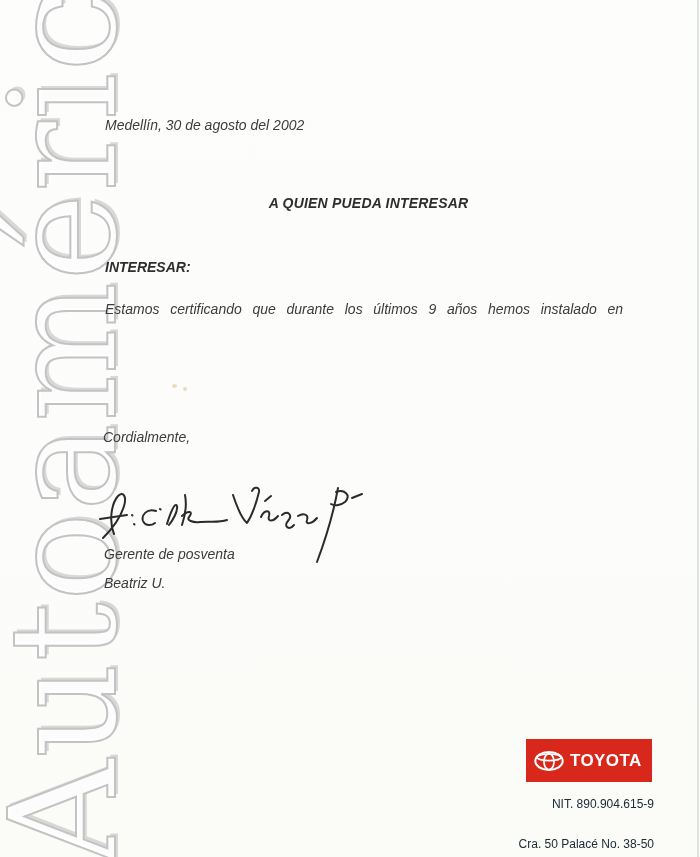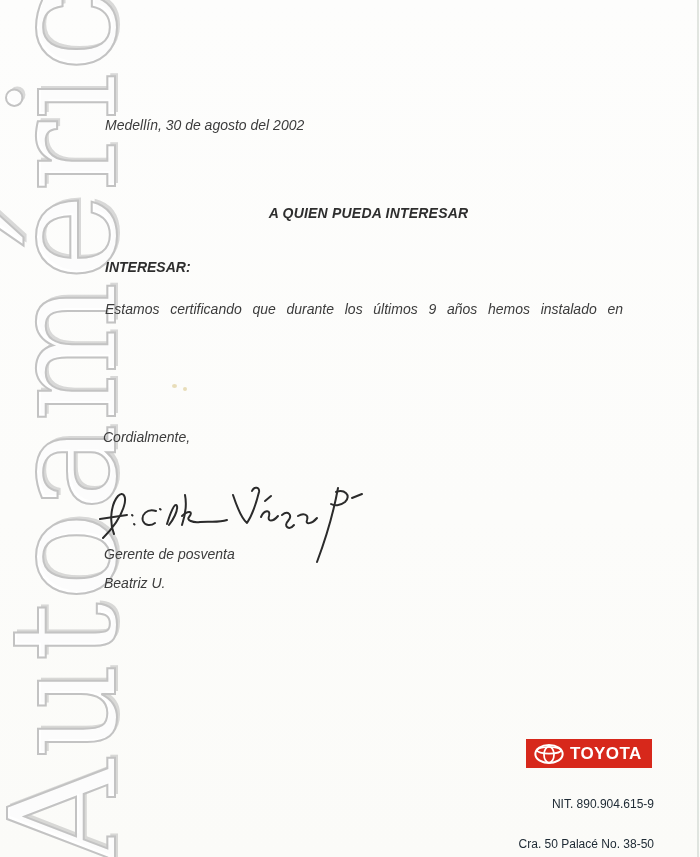--- a/index.html
+++ b/index.html
@@ -49,21 +49,21 @@
     white-space: nowrap;
     color: rgba(255,255,255,.92);
     -webkit-text-stroke: 2px #c3c3c3;
     text-shadow: 3px 3px 0 rgba(168,168,168,.42);
     pointer-events: none;
   }
   
   .txt { position: absolute; color: #3c3c3c; font-size: 14px; font-style: italic; }
   .date-line { left: 105px; top: 117px; }
   .heading {
-    left: 0; top: 205px; width: 692px;
+    left: 0; top: 195px; width: 692px;
     text-align: center;
     font-weight: bold;
     color: #2e2e2e;
     letter-spacing: .2px;
     padding-left: 45px;
   }
   .ref-row { left: 105px; top: 259px; display: flex; width: 520px; }
   .ref-label { font-weight: bold; color: #2e2e2e; margin-right: 14px; white-space: nowrap; }
   .para { left: 105px; width: 518px; line-height: 17.8px; }
   .p1 { top: 301px; }
@@ -86,21 +86,21 @@
     fill: none;
     stroke: #2b2b2b;
     stroke-width: 2;
     stroke-linecap: round;
     stroke-linejoin: round;
   }
   
   .brand-banner {
     position: absolute;
     left: 526px; top: 739px;
-    width: 126px; height: 29px;
+    width: 126px; height: 43px;
     display: flex;
     align-items: center;
     padding-left: 7px;
   }
   .brand-emblem { width: 32px; height: 22px; flex: 0 0 auto; }
   .brand-word {
     color: #ffffff;
     font-weight: bold;
     font-size: 17px;
     letter-spacing: .4px;

